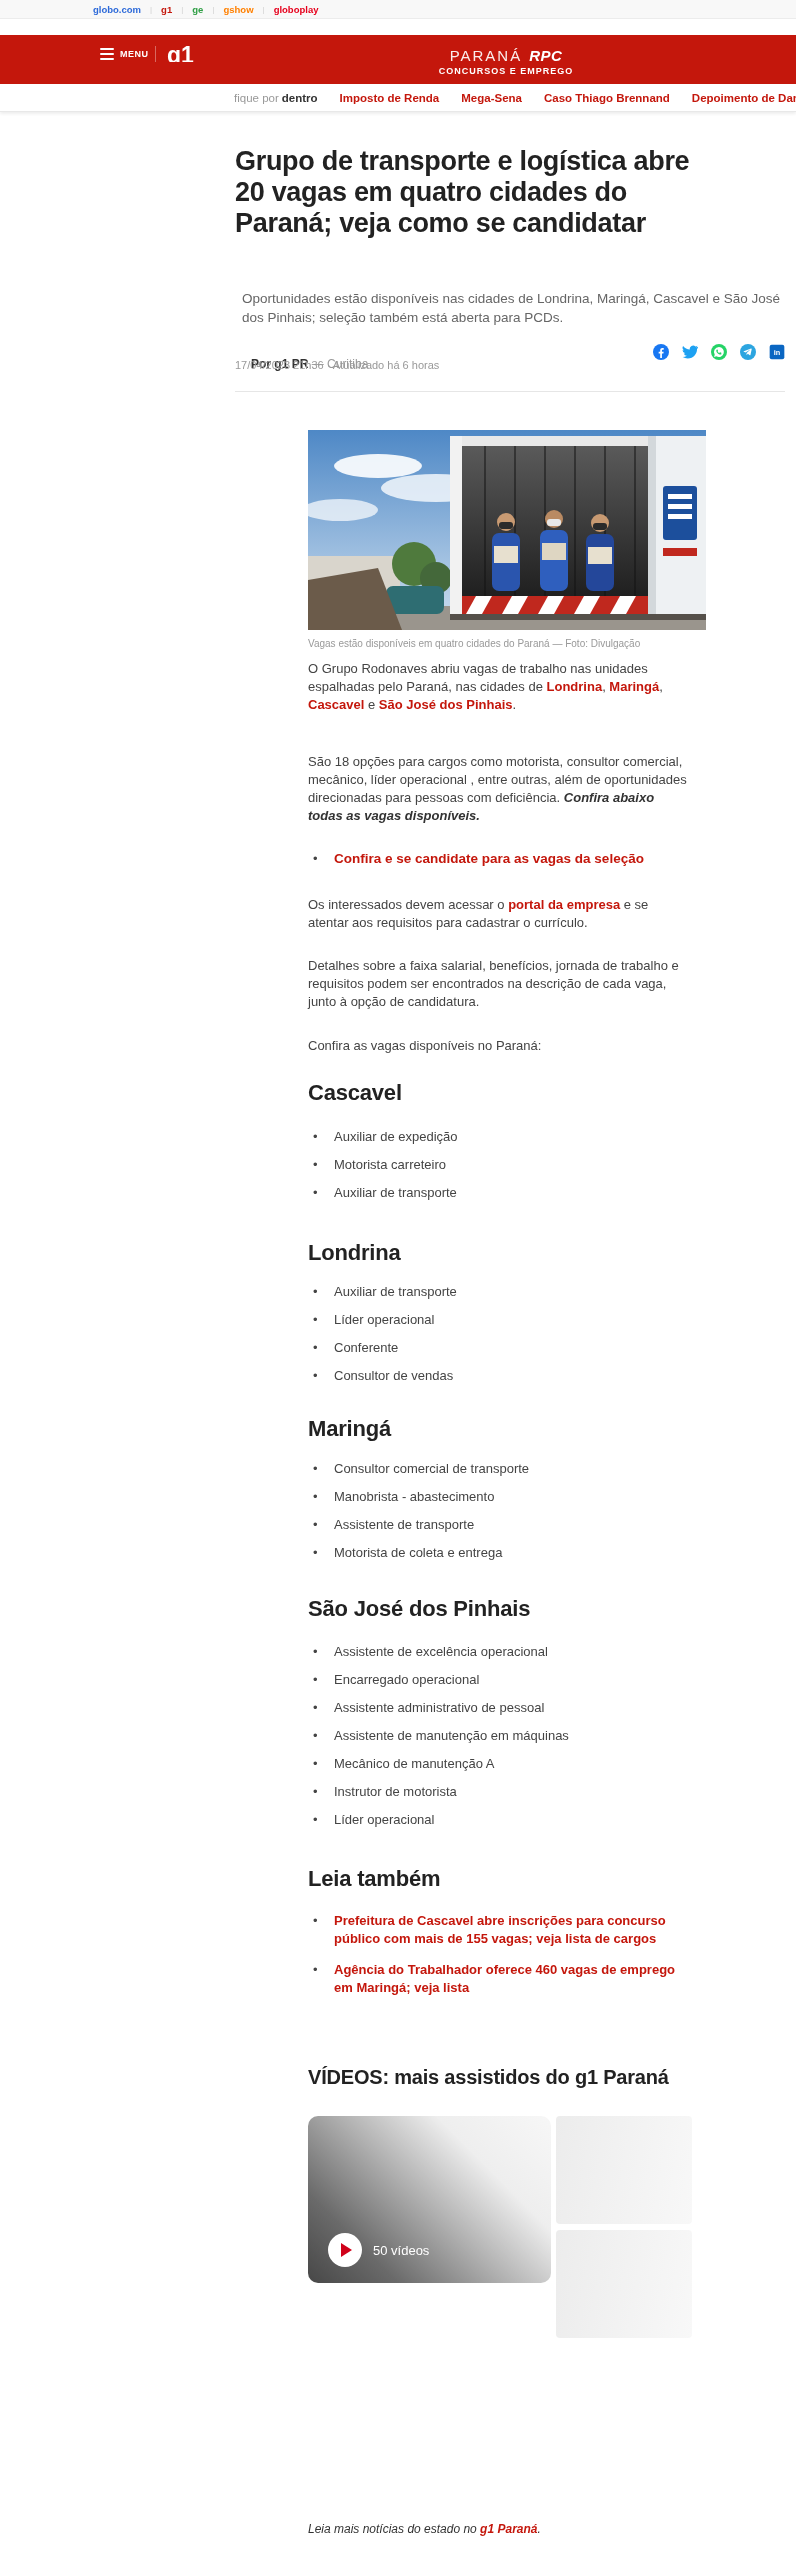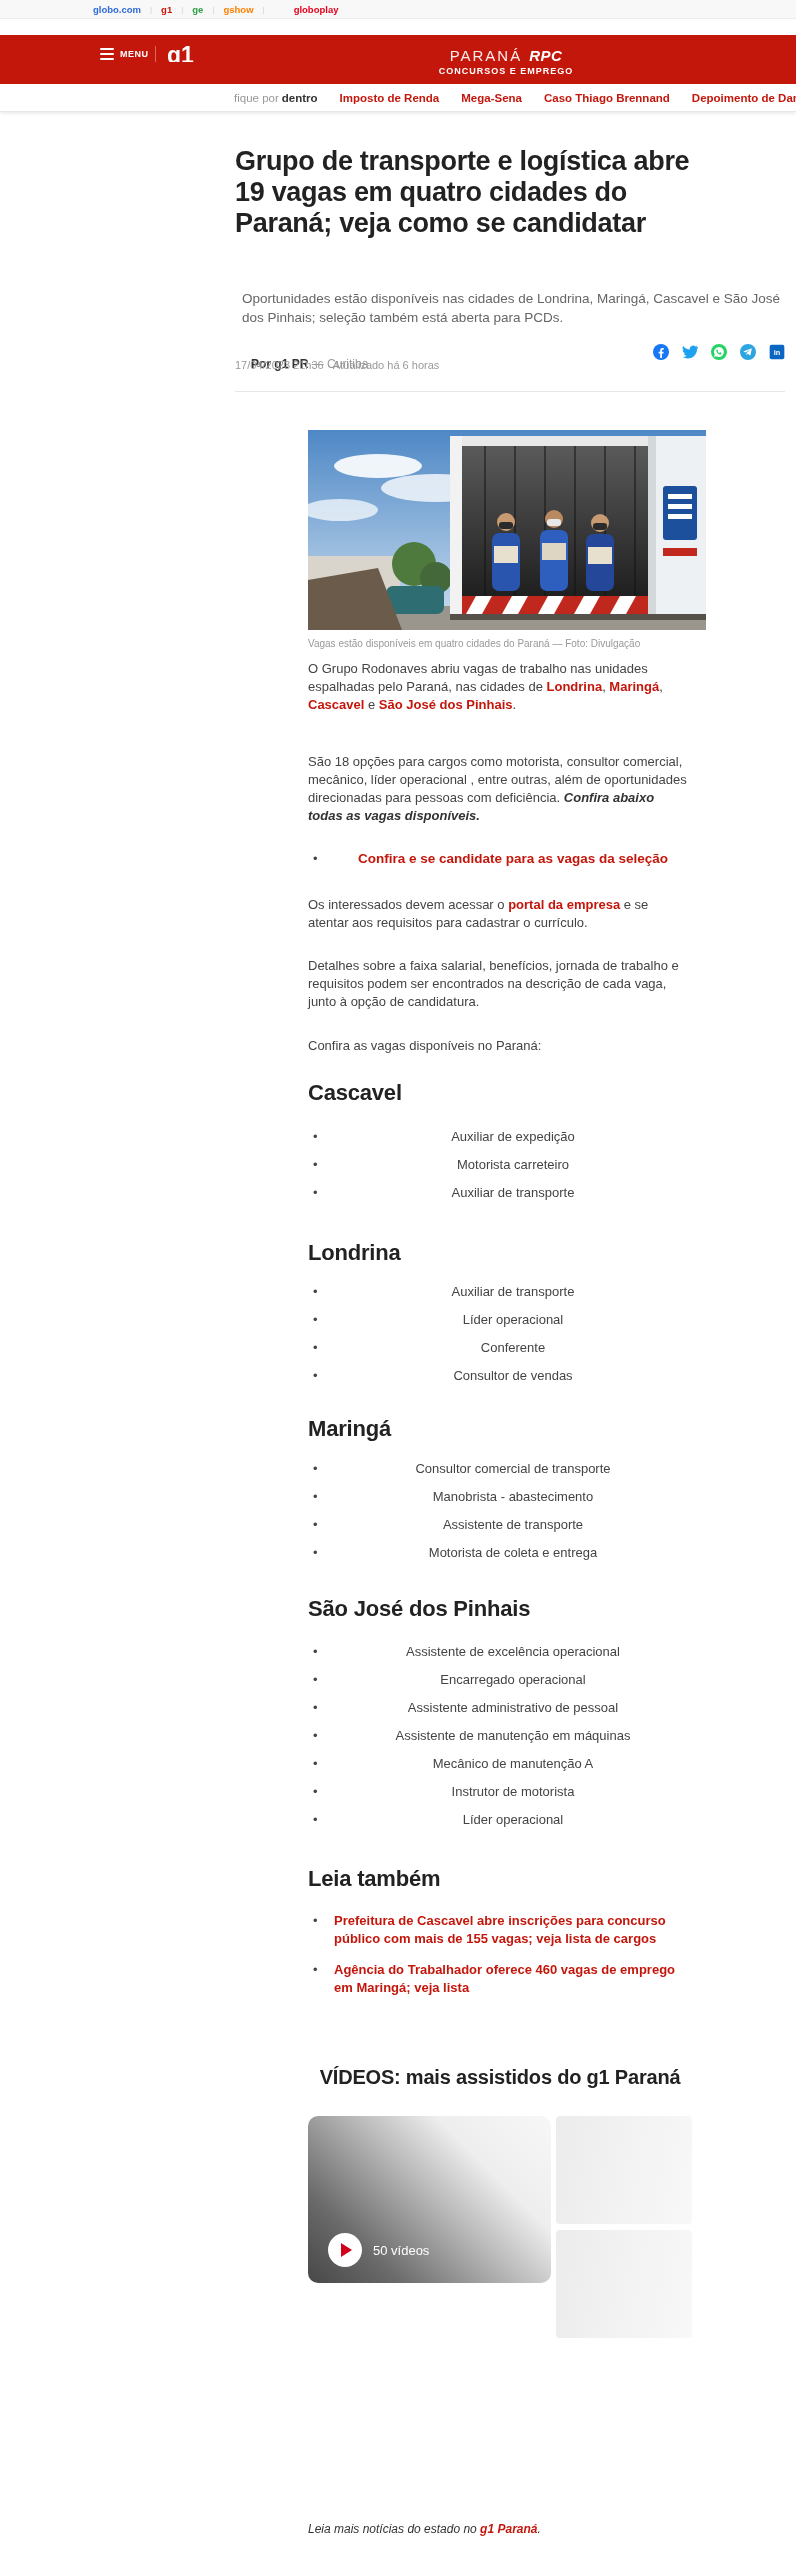--- a/index.html
+++ b/index.html
@@ -7,21 +7,21 @@
   body { width:796px; height:2560px; font-family:"Liberation Sans", sans-serif; }
   .page { position:relative; width:796px; height:2560px; overflow:hidden; background:#fff; }
   a { text-decoration:none; cursor:pointer; }
 
   
   .topbar { position:absolute; top:0; left:0; right:0; height:19px; background:#f8f8f8;
             border-bottom:1px solid #ececec; display:flex; align-items:center;
             padding-left:93px; gap:9px; font-size:9.5px; font-weight:bold; }
   .tb-sep { color:#d0d0d0; font-weight:normal; font-size:8px; }
   .c-globo { color:#2d6ad9; } .c-g1 { color:#c4170c; } .c-ge { color:#2e9e44; }
-  .c-gshow { color:#ff8000; } .c-gplay { color:#e6001c;margin-left:20px; }
+  .c-gshow { color:#ff8000; } .c-gplay { color:#e6001c; }
 
   
   .mainbar { position:absolute; top:19px; left:0; right:0; height:43px; background:#c4170c;margin-top:16px; }
   .menu-btn { position:absolute; left:100px; top:13px; display:flex; align-items:center; gap:6px; }
   .burger { display:inline-flex; flex-direction:column; gap:3px; }
   .burger span { width:14px; height:2px; background:#fff; border-radius:1px; }
   .menu-label { color:#fff; font-size:9px; font-weight:bold; letter-spacing:.5px; }
   .hdr-vsep { position:absolute; left:155px; top:11px; width:1px; height:20px; background:rgba(255,255,255,.35); }
   .g1-logo { position:absolute; left:167px; top:7px; color:#fff; font-size:23px; font-weight:800; }
   .region-title { position:absolute; left:210px; top:12px; width:592px; text-align:center; color:#fff; font-size:15px; }
@@ -57,24 +57,24 @@
   .photo svg { width:398px; height:200px; display:block; }
   .photo figcaption { margin-top:7px; font-size:10px; line-height:13px; color:#999; }
 
   
   .article { position:absolute; left:308px; top:0; width:384px; }
   .blk { position:absolute; left:0; width:100%; }
   .article p { margin:0; font-size:13px; line-height:18px; color:#444; }
   .rlink { color:#c4170c; font-weight:700; }
   .embold { font-weight:700; font-style:italic; color:#333; }
   .article h2 { margin:0; font-size:22px; font-weight:700; color:#222; letter-spacing:-.2px; }
-  .h2-videos { font-size:20px !important;text-align:center; }
+  .h2-videos { font-size:20px !important; }
   ul.joblist, ul.leia-list, ul.cta-list { margin:0; padding:0; list-style:none; }
   .joblist li, .cta-list li { position:relative; padding-left:26px; margin-bottom:10px;
-                              font-size:13px; line-height:18px; color:#444;text-align:center; }
+                              font-size:13px; line-height:18px; color:#444; }
   .joblist li::before, .cta-list li::before, .leia-list li::before
     { content:"•"; position:absolute; left:5px; top:0; color:#444; }
   .cta-list li a { color:#c4170c; font-weight:700; font-size:13.5px; }
   .leia-list li { position:relative; padding-left:26px; margin-bottom:13px;
                   font-size:13px; line-height:18px; }
   .leia-list li a { color:#c4170c; font-weight:700; }
 
   
   .video-grid { display:flex; gap:5px; }
   .vbig { width:253px; height:167px; border-radius:10px; position:relative; overflow:hidden;
@@ -131,21 +131,21 @@
 
   <nav class="subnav">
     <span class="fp"><span>fique por</span><b>dentro</b></span>
     <a>Imposto de Renda</a>
     <a>Mega-Sena</a>
     <a>Caso Thiago Brennand</a>
     <a>Depoimento de Danie</a>
   </nav>
 
   <section class="title-block">
-    <h1>Grupo de transporte e logística abre 19 vagas em quatro cidades do Paraná; veja como se candidatar</h1>
+    <h1>Grupo de transporte e logística abre 20 vagas em quatro cidades do Paraná; veja como se candidatar</h1>
     <p class="subtitle">Oportunidades estão disponíveis nas cidades de Londrina, Maringá, Cascavel e São José dos Pinhais; seleção também está aberta para PCDs.</p>
     <p class="byline">
       <b>Por g1 PR</b> <span>— Curitiba</span>
     </p>
     <p class="timestamp">17/04/2023 21h36 · Atualizado há 6 horas</p>
     <div class="share">
       <a title="Facebook">
         <svg viewBox="0 0 24 24">
             <circle cx="12" cy="12" r="12" fill="#1877f2"></circle>
             <path fill="#fff" d="M13.4 21v-6.7h2.2l.4-2.7h-2.6V9.9c0-.8.3-1.4 1.4-1.4h1.3V6.1c-.3 0-1.1-.1-2-.1-2 0-3.3 1.2-3.3 3.4v2.2H8.5v2.7h2.3V21h2.6z"></path>

